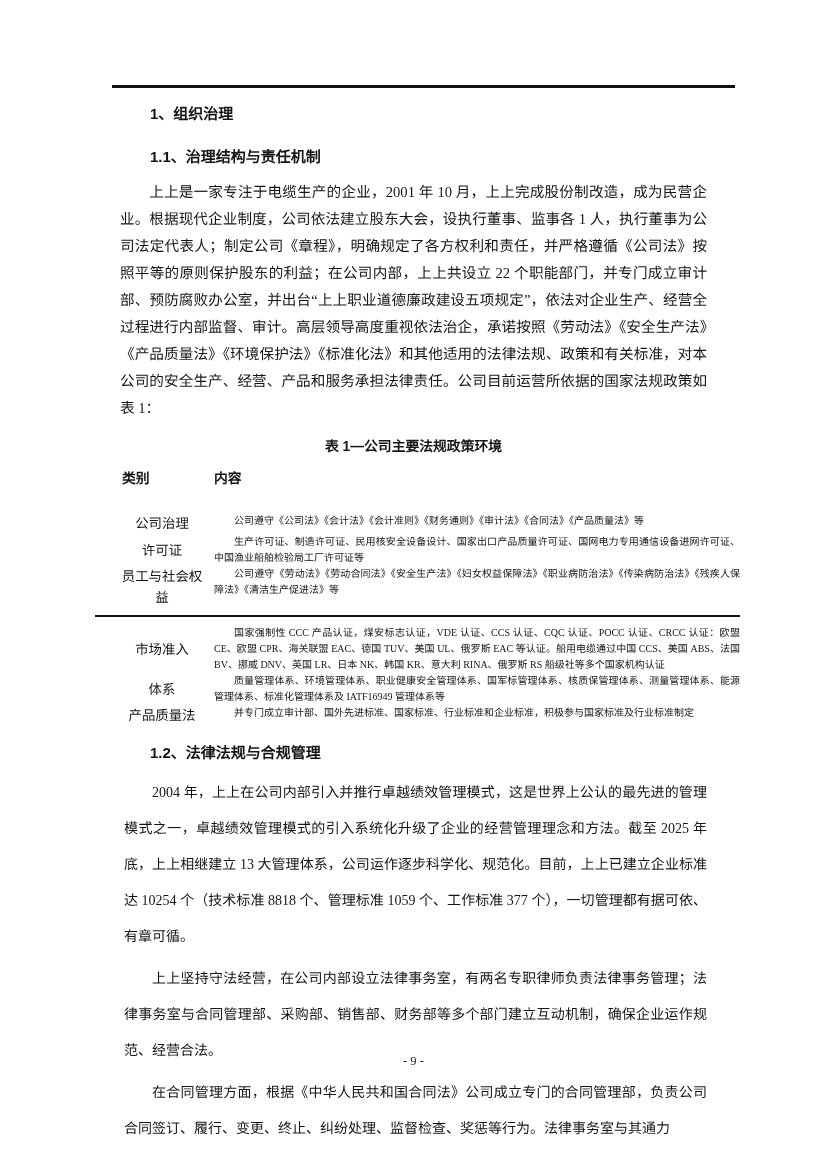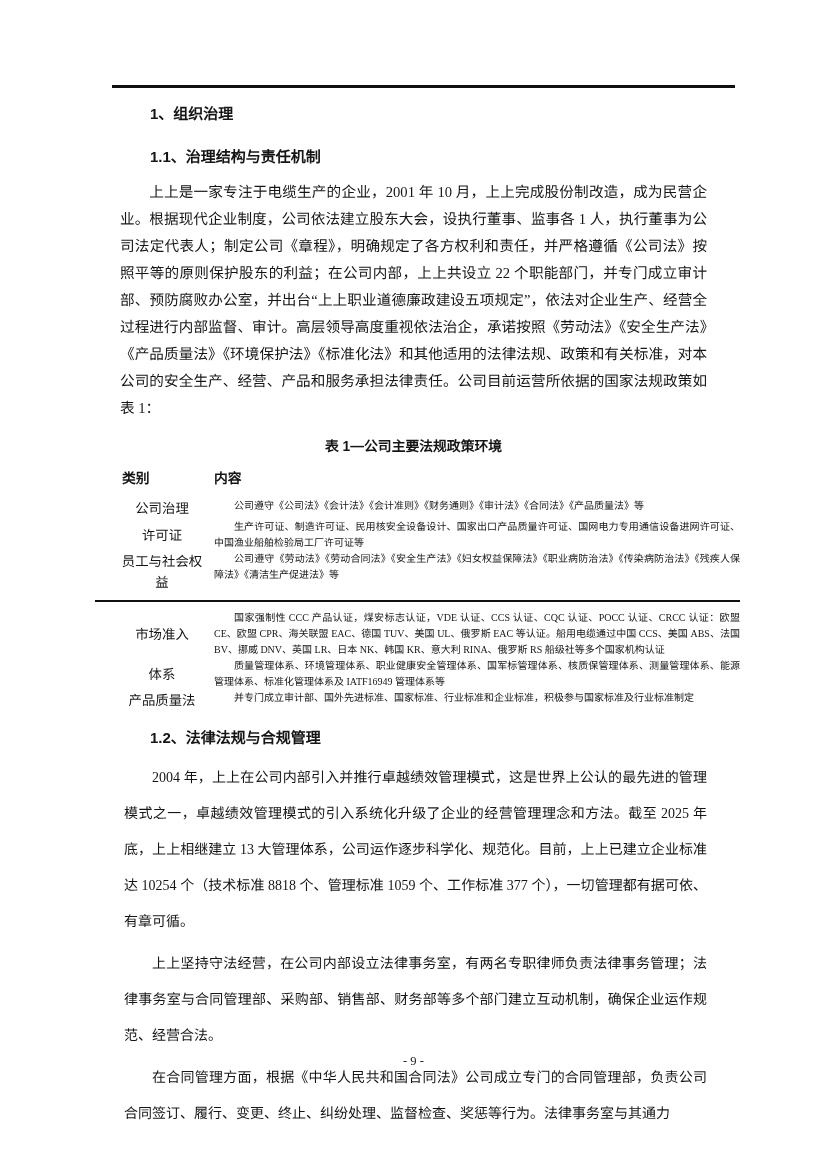--- a/index.html
+++ b/index.html
@@ -66,21 +66,21 @@
   }
   .law-table {
     margin: 11px -33px 0 -10px; 
   }
   .lt-header {
     display: flex;
     font-family: "Liberation Sans", "DejaVu Sans", sans-serif;
     font-weight: bold;
     font-size: 13.8px;
     line-height: 24px;
-    margin-bottom: 7px;
+    margin-bottom: 22px;
   }
   .lt-header .h-cat {
     width: 104px;
     flex: none;
     padding-left: 12px;
     box-sizing: border-box;
   }
   .lt-header .h-content {
     flex: 1;
     text-align: left;

